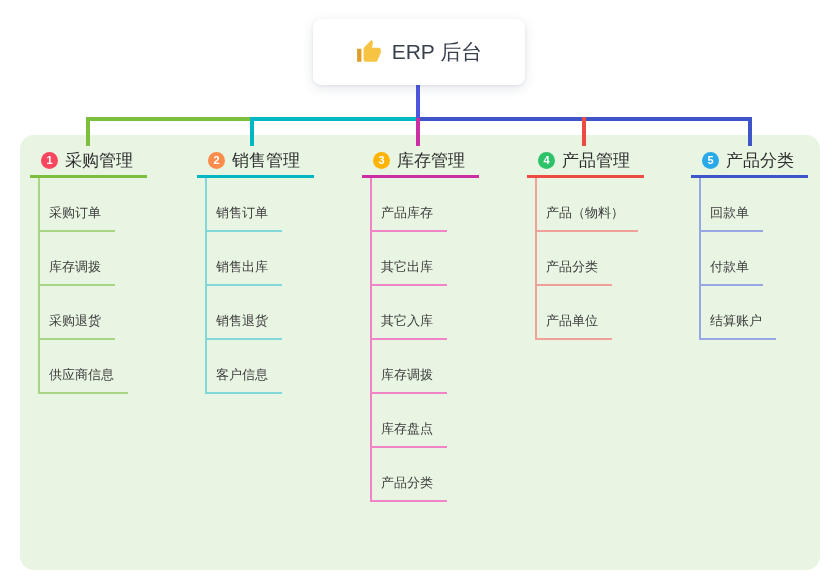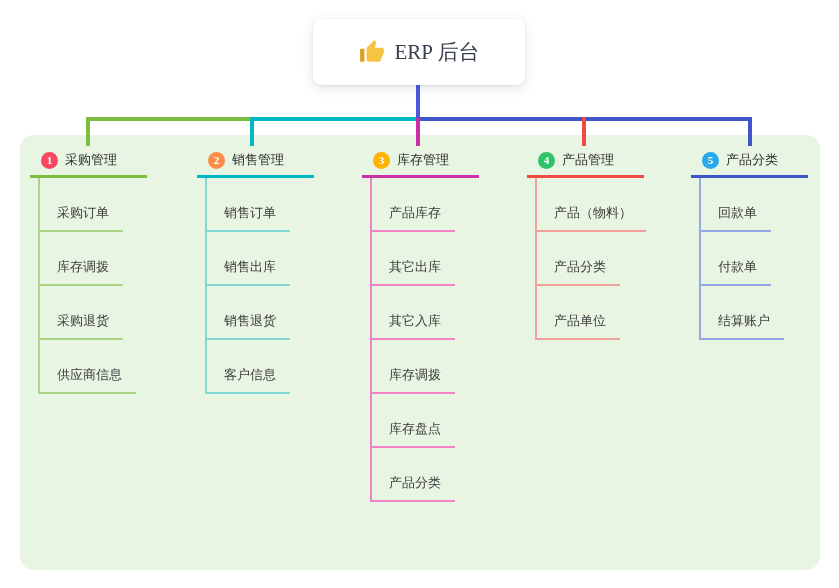--- a/index.html
+++ b/index.html
@@ -1,18 +1,18 @@
 <!DOCTYPE html>
 <html><head>
 <meta charset="utf-8">
 <style>
   html,body{margin:0;padding:0;background:#ffffff;}
   .stage{
     position:relative;width:839px;height:588px;overflow:hidden;
-    font-family:Liberation Serif, serif;
+    font-family:Liberation Sans, sans-serif;
     background:#ffffff;
   }
   .panel{
     position:absolute;left:20px;top:135px;width:800px;height:435px;
     background:#e8f5e3;border-radius:14px;
   }
   
   .line{position:absolute;}
   .trunk{left:416px;top:84px;width:4px;height:34px;}
   .h-seg{top:117px;height:4px;background:var(--main);}
@@ -40,28 +40,28 @@
     width:117px;height:33px;box-sizing:border-box;
     border-bottom:3px solid var(--main);
     display:flex;align-items:center;gap:7px;padding-left:11px;
     cursor:pointer;
   }
   .badge{
     width:17px;height:17px;border-radius:50%;background:var(--badge);
     color:#fff;font-size:11px;line-height:17px;text-align:center;
     flex:0 0 auto;font-weight:bold;
   }
-  .branch-label{font-size:13px;font-weight:500;color:#2d2d2d;white-space:nowrap;}
+  .branch-label{font-size:17px;font-weight:500;color:#2d2d2d;white-space:nowrap;}
   .children{
     margin-left:8px;border-left:2px solid var(--light);
   }
   .child{height:54px;display:flex;align-items:flex-end;cursor:pointer;}
   .child-label{
     display:inline-block;white-space:nowrap;
-    padding:0 14px 8px 17px;margin-bottom:0;
+    padding:0 14px 8px 9px;margin-bottom:0;
     border-bottom:2px solid var(--light);
     font-size:13px;color:#3c3c3c;
   }
 </style>
 </head>
 <body>
 
 <div class="stage">
 
   <div class="panel"></div>

